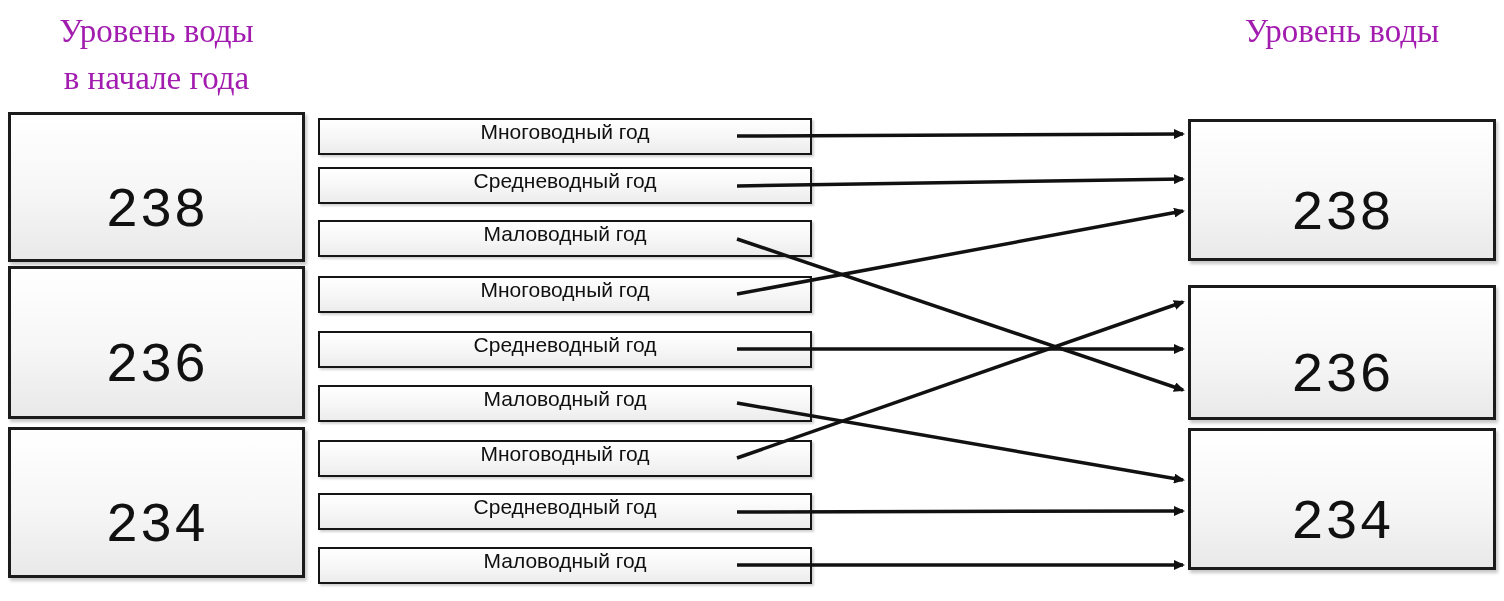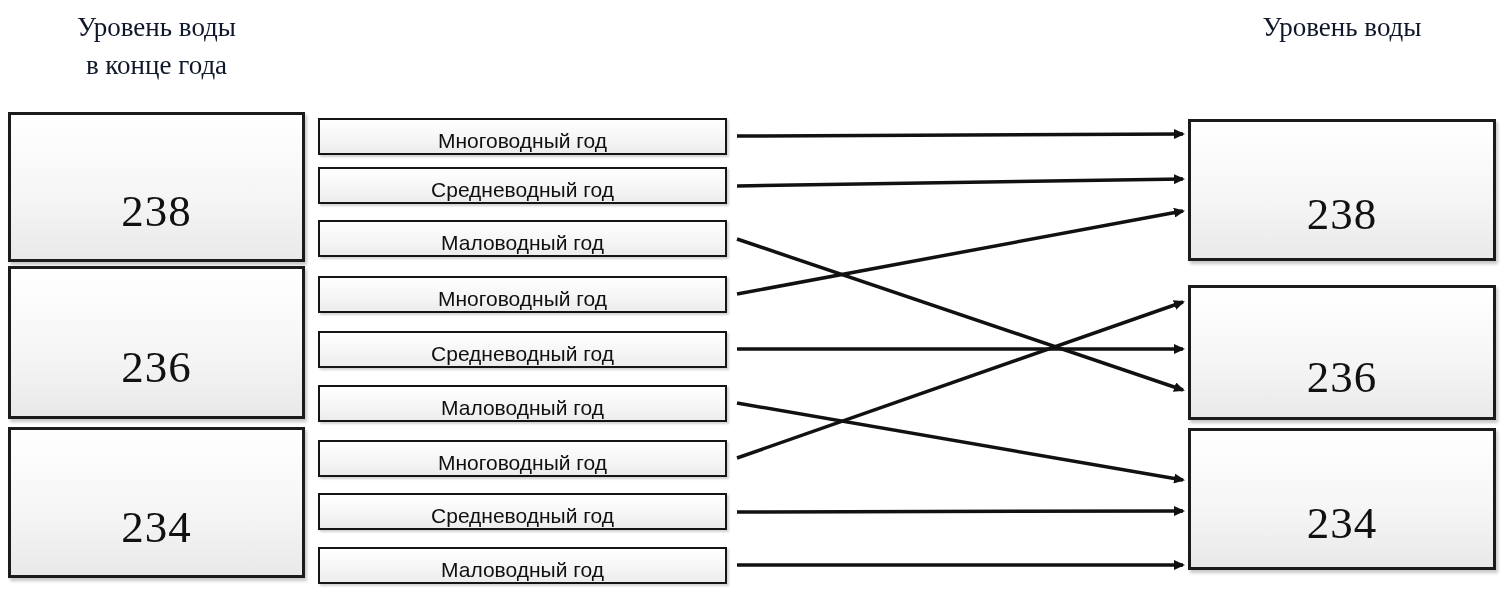--- a/index.html
+++ b/index.html
@@ -9,65 +9,65 @@
     width: 1504px;
     height: 601px;
     background: #ffffff;
     overflow: hidden;
     font-family: "Liberation Serif", serif;
   }
   .col-header {
     position: absolute;
     top: 8px;
     text-align: center;
-    font-size: 27px;
+    font-size: 33px;
     line-height: 1.42;
-    color: #0f172a;
+    color: #a21caf;
     font-family: "Liberation Serif", serif;
   }
   .col-header.left  { left: 8px;    width: 297px; }
   .col-header.right { left: 1188px; width: 308px; }
 
   .level-box {
     position: absolute;
     border: 3px solid #1b1b1b;
     background: linear-gradient(180deg, #ffffff 0%, #f6f6f6 55%, #e9e9e9 100%);
     box-shadow: 2px 3px 3px rgba(0,0,0,0.22);
     display: flex;
     align-items: center;
     justify-content: center;
   }
   .level-num {
-    font-family: Liberation Serif, serif;
-    font-size: 45px;
+    font-family: Liberation Mono, monospace;
+    font-size: 55px;
     color: #111111;
     letter-spacing: 1px;
     margin-top: 48px;
   }
   .left-col  .level-box { left: 8px;    width: 297px; }
   .right-col .level-box { left: 1188px; width: 308px; }
 
   #L0 { top: 112px; height: 150px; }
   #L1 { top: 266px; height: 153px; }
   #L2 { top: 427px; height: 151px; }
 
   #R0 { top: 119px; height: 142px; }
   #R1 { top: 285px; height: 135px; }
   #R2 { top: 428px; height: 142px; }
 
   .year-box {
     position: absolute;
     left: 318px;
-    width: 409px;
+    width: 494px;
     height: 37px;
     border: 2.5px solid #151515;
     background: linear-gradient(180deg, #ffffff 0%, #f5f5f5 60%, #ececec 100%);
     box-shadow: 2px 2px 2px rgba(0,0,0,0.18);
     display: flex;
-    align-items: flex-end;
+    align-items: flex-start;
     justify-content: center;
     font-family: "Liberation Sans", sans-serif;
     font-size: 21px;
     color: #101010;
   }
   #M0 { top: 118px; }
   #M1 { top: 167px; }
   #M2 { top: 220px; }
   #M3 { top: 276px; }
   #M4 { top: 331px; }
@@ -88,21 +88,21 @@
     stroke-width: 3.5;
   }
 </style>
 </head>
 <body>
 
 <div class="canvas">
 
   <div class="col-header left">
     <div>Уровень воды</div>
-    <div>в конце года</div>
+    <div>в начале года</div>
   </div>
 
   <div class="col-header right">
     <div>Уровень воды</div>
   </div>
 
   <div class="left-col">
     <div class="level-box" id="L0">
       <span class="level-num">238</span>
     </div>

